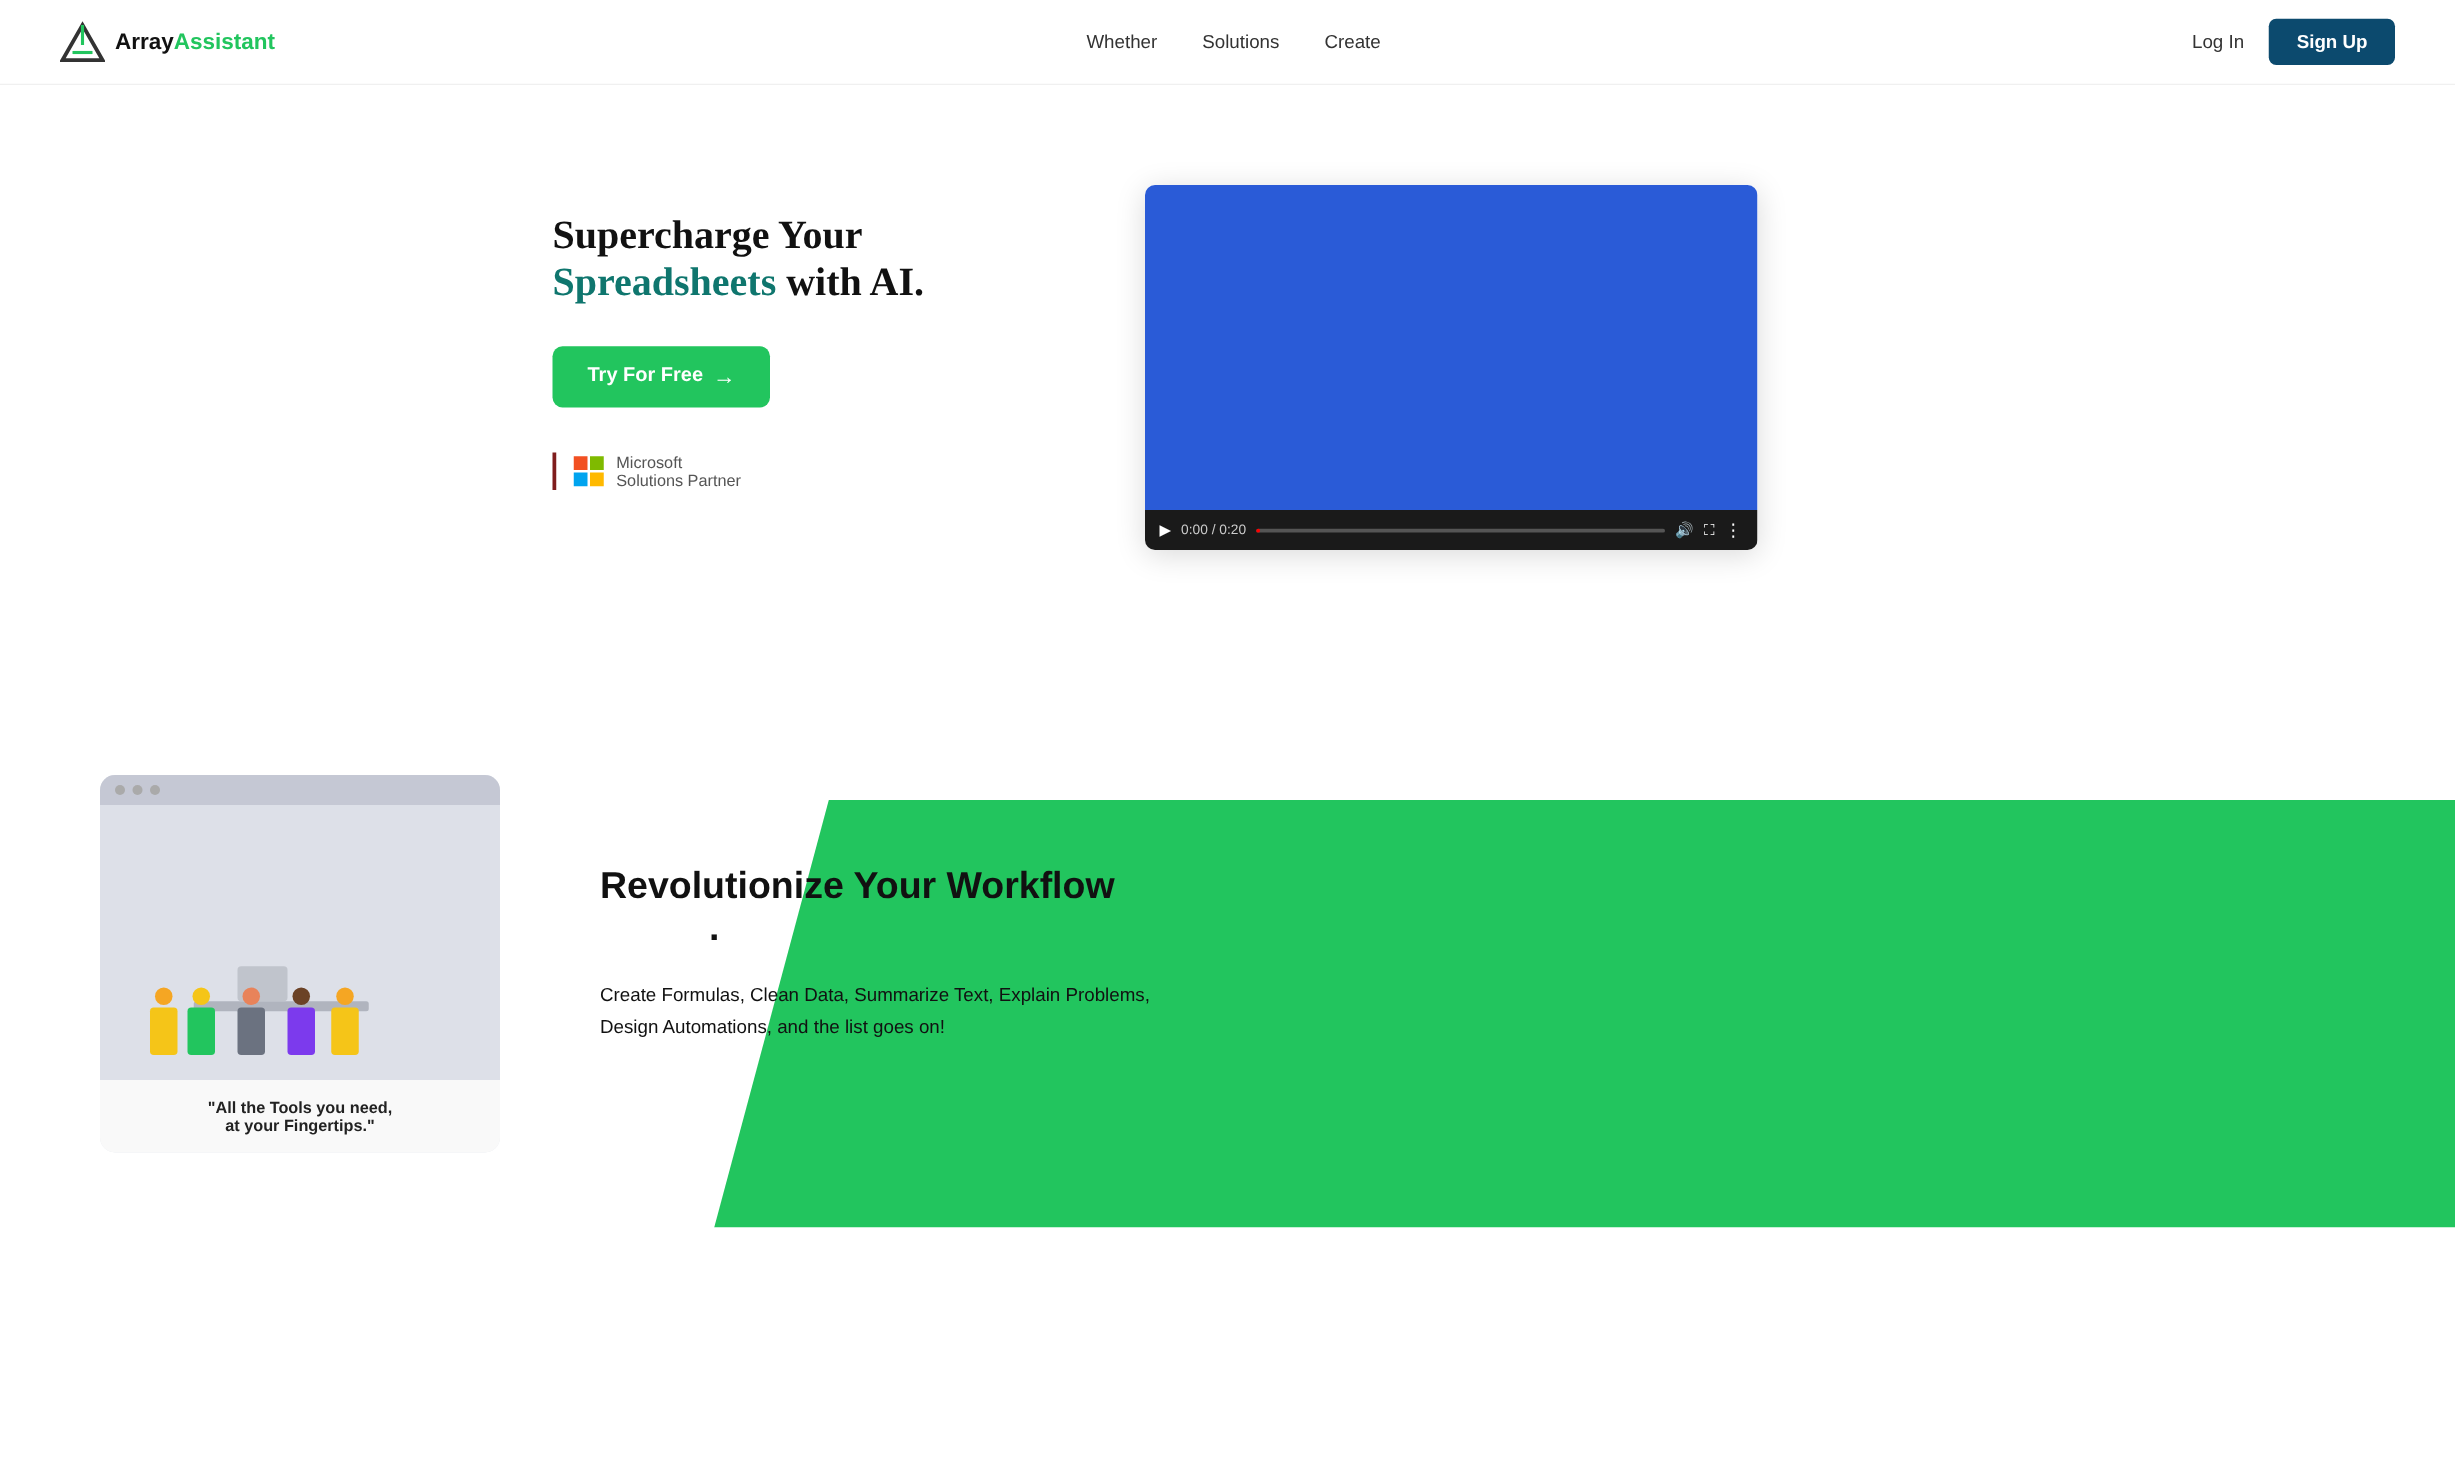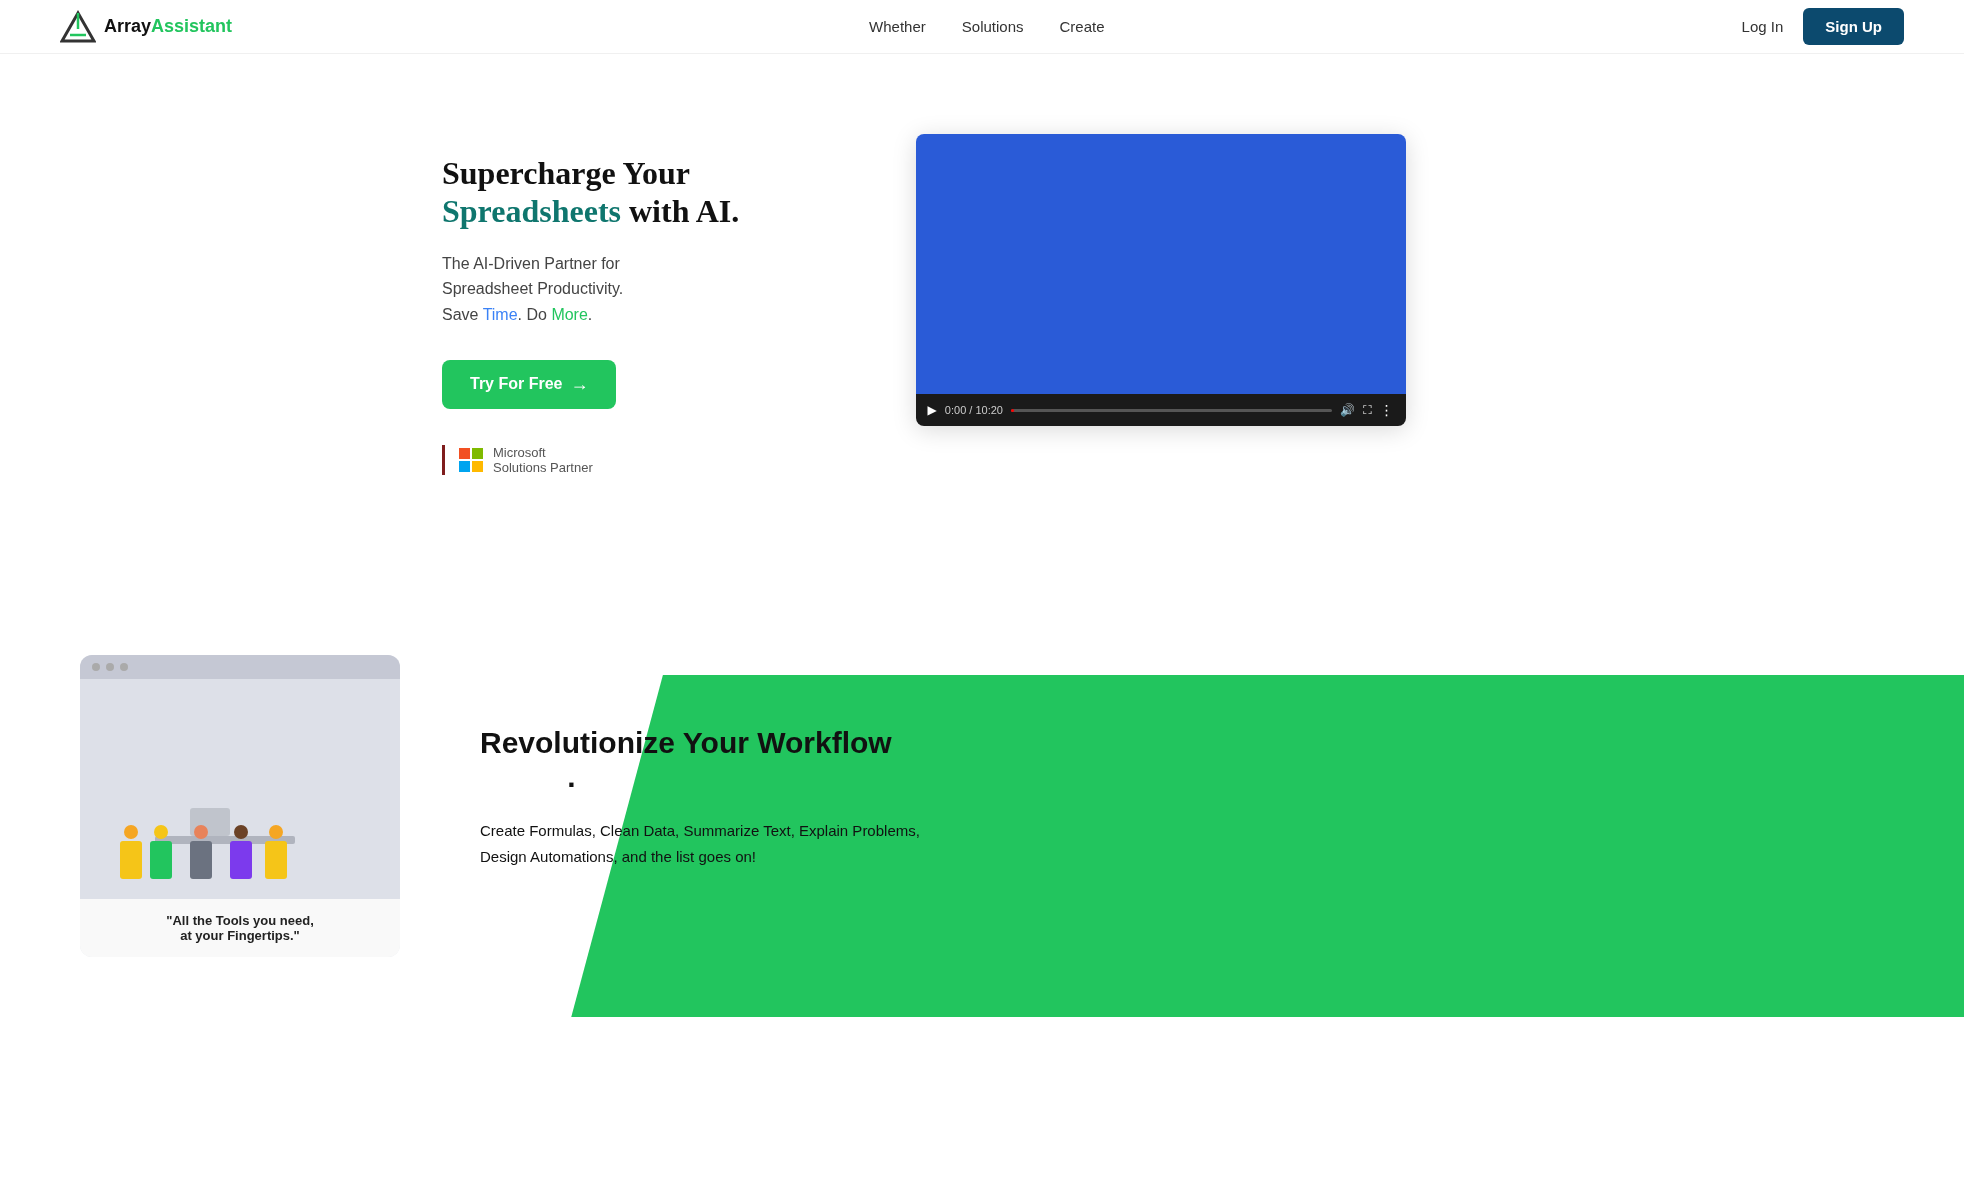--- a/index.html
+++ b/index.html
@@ -3,22 +3,22 @@
   <meta charset="utf-8">
   <style>
     * { margin: 0; padding: 0; box-sizing: border-box; }
     body { font-family: -apple-system, BlinkMacSystemFont, 'Segoe UI', Arial, sans-serif; background: #fff; overflow-x: hidden; }
 
     
     nav {
       display: flex;
       align-items: center;
       justify-content: space-between;
-      padding: 0 60px;
-      height: 54px;
+      padding: 0 48px;
+      height: 68px;
       background: #fff;
       border-bottom: 1px solid #f0f0f0;
     }
     .nav-logo {
       display: flex;
       align-items: center;
       gap: 8px;
       text-decoration: none;
     }
     .nav-logo-icon {
@@ -340,25 +340,20 @@
     <button class="btn-signup">Sign Up</button>
   </div>
 </nav>
 
 <section class="hero">
   <div class="hero-left">
     <h1 class="hero-heading">
       <span>Supercharge Your</span><br>
       <span class="hero-heading-green">Spreadsheets</span><span> with AI.</span>
     </h1>
-    <p class="hero-subtext">
-      <span>The AI-Driven Partner for</span><br>
-      <span>Spreadsheet Productivity.</span><br>
-      <span>Save </span><span class="highlight-blue">Time</span><span>. Do </span><span class="highlight-green">More</span><span>.</span>
-    </p>
     <button class="btn-try">
       <span>Try For Free</span>
       <span class="btn-try-arrow">→</span>
     </button>
     <div class="ms-partner">
       <div class="ms-grid">
         <span></span>
           <span></span>
           <span></span>
           <span></span>
@@ -368,21 +363,21 @@
         <div class="ms-partner-text">Solutions Partner</div>
       </div>
     </div>
   </div>
 
   <div class="hero-right">
     <div class="video-container">
       <div class="video-screen"></div>
       <div class="video-controls">
         <span class="vc-play">▶</span>
-        <span class="vc-time">0:00 / 10:20</span>
+        <span class="vc-time">0:00 / 0:20</span>
         <div class="vc-progress">
           <div class="vc-progress-fill"></div>
         </div>
         <span class="vc-volume">🔊</span>
         <span class="vc-fullscreen">⛶</span>
         <span class="vc-more">⋮</span>
       </div>
     </div>
   </div>
 </section>

